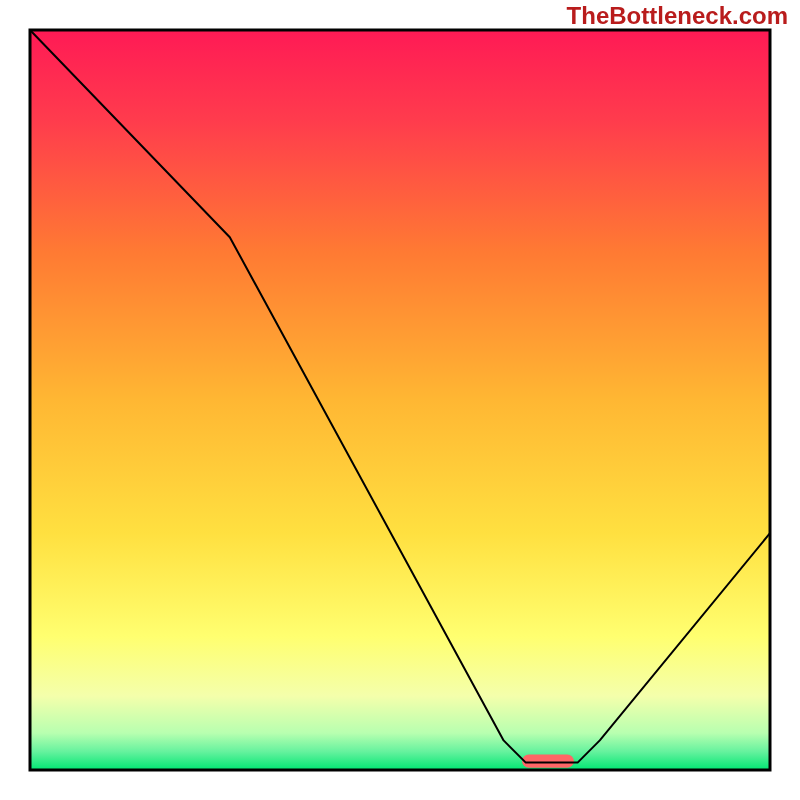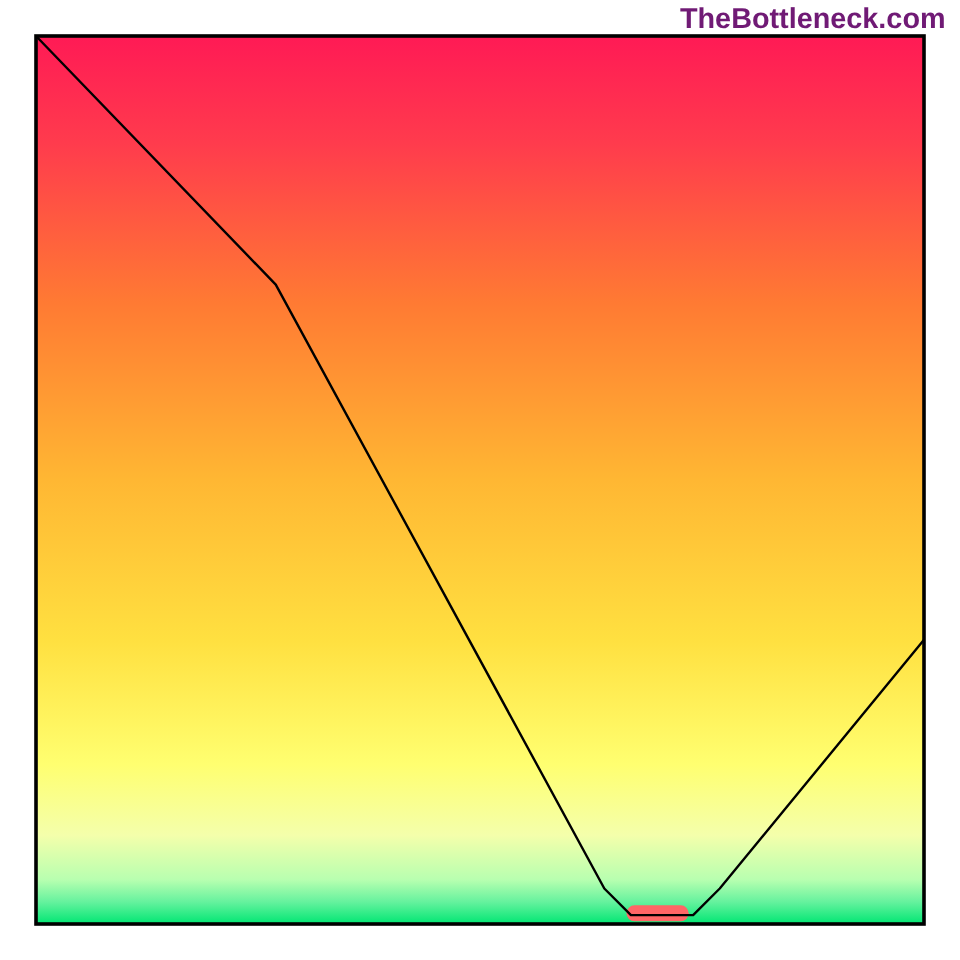--- a/index.html
+++ b/index.html
@@ -15,21 +15,21 @@
     width: 800px;
     height: 800px;
   }
   .watermark {
     position: absolute;
     top: 2px;
     right: 12px;
     font-family: Arial, sans-serif;
     font-size: 24px;
     font-weight: bold;
-    color: #701a75;
+    color: #b91c1c;
     z-index: 10;
   }
   svg {
     display: block;
   }
 </style>
 </head>
 <body>
 
 <div class="chart-container">

